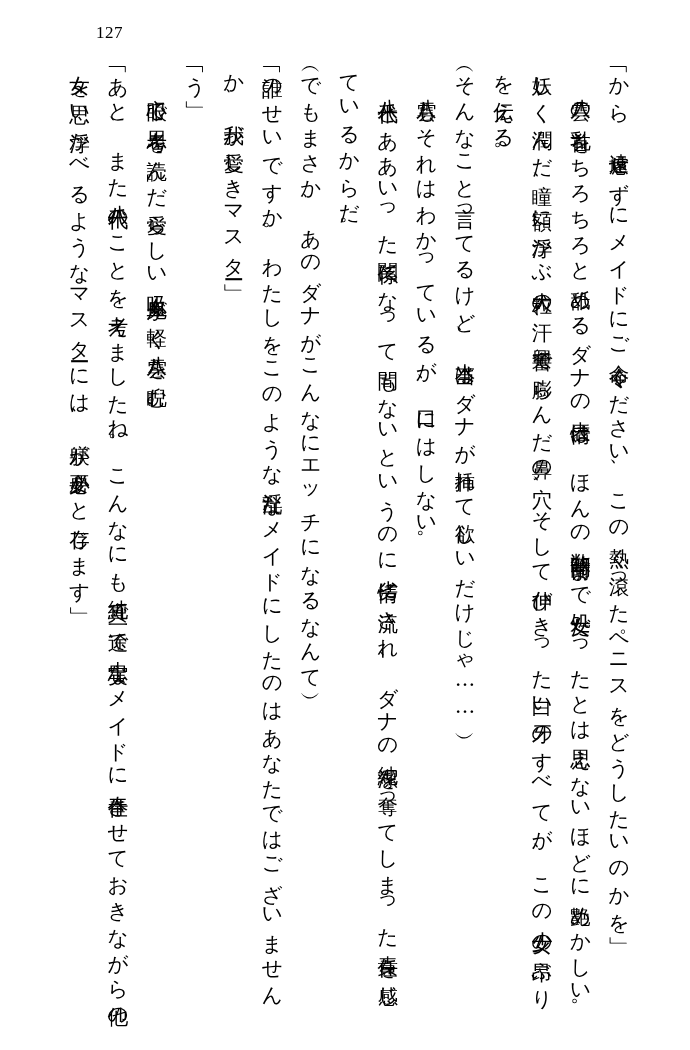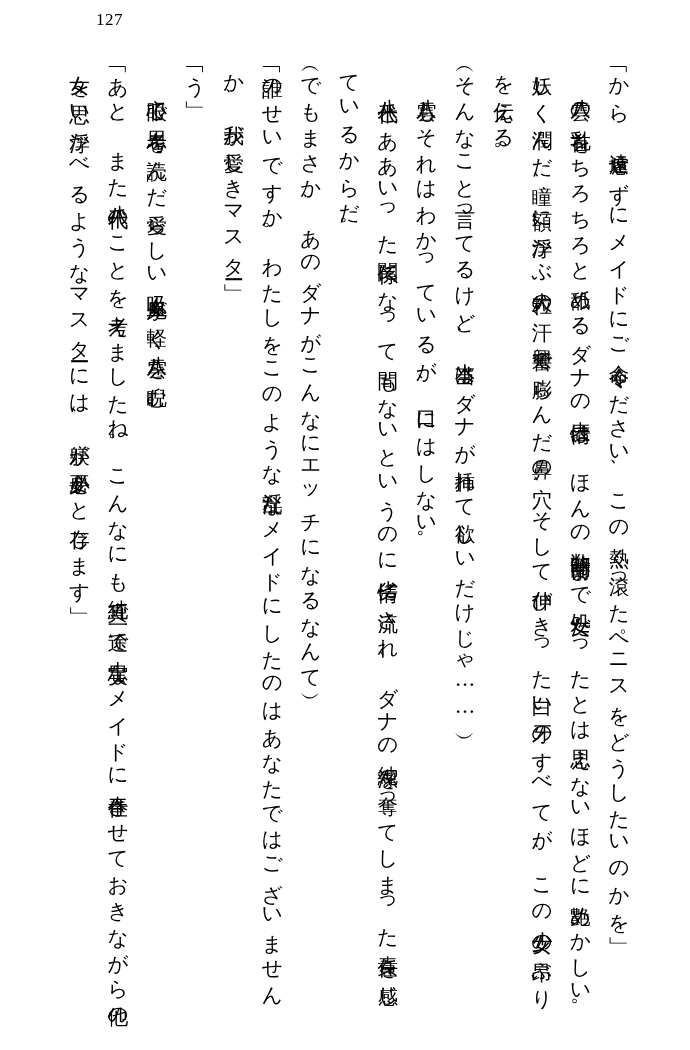--- a/index.html
+++ b/index.html
@@ -18,21 +18,21 @@
   .page {
     position: absolute;
     left: 0;
     top: 0;
     width: 690px;
     height: 1050px;
     background: #ffffff;
   }
   .page-number {
     position: absolute;
-    top: 10px;
+    top: 23px;
     left: 96px;
     font-size: 17px;
     font-family: "Liberation Serif", "DejaVu Serif", serif;
     letter-spacing: 0.5px;
   }
   .text-body {
     position: absolute;
     top: 60px;
     right: 52px;
     height: 960px;

